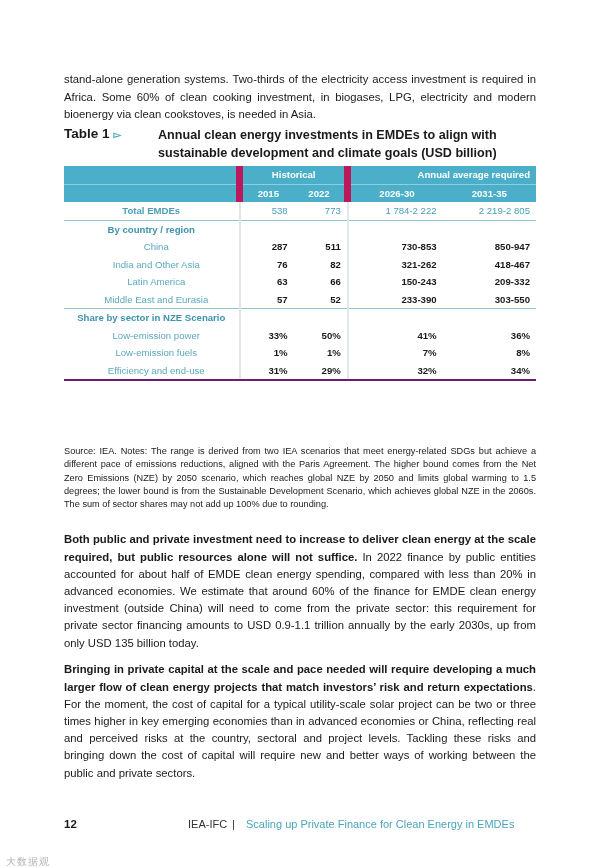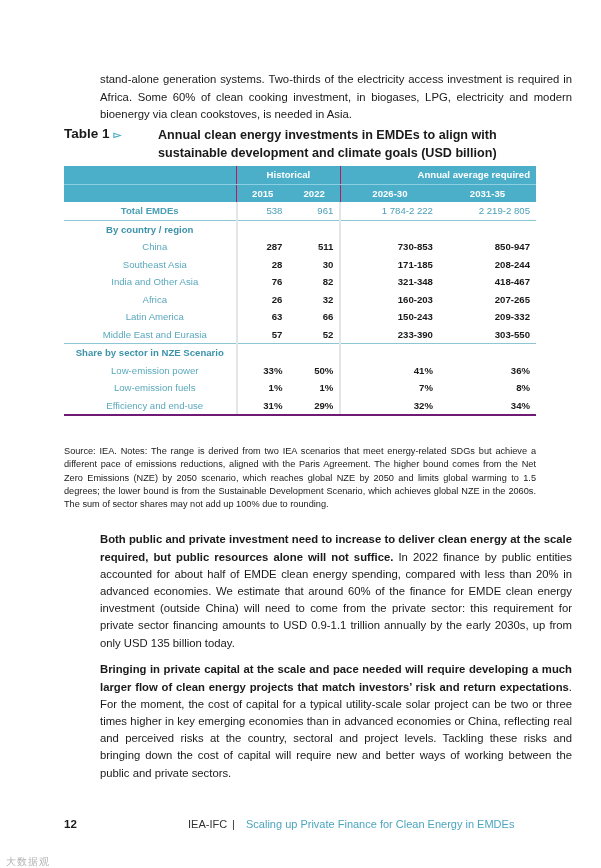--- a/index.html
+++ b/index.html
@@ -1,36 +1,36 @@
 <!DOCTYPE html>
 <html><head>
 <meta charset="utf-8">
 <style>
   html, body { margin: 0; padding: 0; background: #ffffff; }
   body { width: 601px; height: 868px; position: relative; overflow: hidden;
          font-family: "Liberation Sans", sans-serif; color: #1a1a1a; }
   .para { position: absolute; left: 64px; width: 472px; font-size: 11.3px; line-height: 17.2px;
-          text-align: justify; margin-left: 36px; }
+          text-align: justify; }
   .para b { font-weight: bold; }
   #p-intro { top: 60px; }
   .caption { position: absolute; top: 126px; left: 64px; width: 472px; }
   .caption .label { position: absolute; left: 0; top: 0; font-weight: bold; font-size: 13.5px; }
   .caption .tri { color: #48a8c0; font-size: 10px; margin-left: 4px; }
   .caption .title { position: absolute; left: 94px; top: 0; width: 380px; font-weight: bold;
                     font-size: 12.6px; line-height: 18px; }
   table { position: absolute; top: 166px; left: 64px; width: 472px; border-collapse: collapse;
           font-size: 9.6px; }
   td, th { padding: 0 6px; height: 17.5px; white-space: nowrap; }
   thead th { background: #4cafc9; color: #ffffff; font-weight: bold; text-align: center; }
   thead tr.r1 th { border-bottom: 1px solid #8ccfe0; }
   thead th.blank { background: #4cafc9; }
   th.grp { text-align: center; }
   th.grp.right { text-align: right; }
   .vsep { border-right: 2px solid #e3e6e8; }
-  thead .vsep { border-right: 1px solid #be185d; margin-top: 40px; }
+  thead .vsep { border-right: 7px solid #be185d; margin-top: 40px; }
   tr.total td { color: #4a9fb5; border-bottom: 1.5px solid #8cc5d3; }
   tr.total td.lbl { font-weight: bold; }
   tr.section td { color: #3d93ab; font-weight: bold; }
   td.lbl { text-align: center; }
   td.sub { padding-left: 16px; color: #5aa8bc; font-weight: normal; }
   td.num { text-align: right; font-weight: bold; color: #1a1a1a; }
   tr.total td.num { font-weight: normal; color: #4a9fb5; }
   tr.lastgrp td { border-bottom: 1.5px solid #8cc5d3; }
   tr.end td { border-bottom: 2px solid #701a75; }
   .notes { position: absolute; top: 436px; left: 64px; width: 472px; font-size: 9.2px;
@@ -69,58 +69,44 @@
       <th>2015</th>
       <th class="vsep">2022</th>
       <th>2026-30</th>
       <th>2031-35</th>
     </tr>
   </thead>
   <tbody>
     <tr class="total">
       <td class="lbl vsep">Total EMDEs</td>
       <td class="num">538</td>
-      <td class="num vsep">961</td>
+      <td class="num vsep">773</td>
       <td class="num">1 784-2 222</td>
       <td class="num">2 219-2 805</td>
     </tr>
     <tr class="section">
       <td class="lbl vsep">By country / region</td>
       <td></td>
         <td class="vsep"></td>
         <td></td>
         <td></td>
     </tr>
     <tr>
       <td class="lbl sub vsep">China</td>
       <td class="num">287</td>
       <td class="num vsep">511</td>
       <td class="num">730-853</td>
       <td class="num">850-947</td>
     </tr>
     <tr>
-      <td class="lbl sub vsep">Southeast Asia</td>
-      <td class="num">28</td>
-      <td class="num vsep">30</td>
-      <td class="num">171-185</td>
-      <td class="num">208-244</td>
-    </tr>
-    <tr>
       <td class="lbl sub vsep">India and Other Asia</td>
       <td class="num">76</td>
       <td class="num vsep">82</td>
-      <td class="num">321-348</td>
+      <td class="num">321-262</td>
       <td class="num">418-467</td>
-    </tr>
-    <tr>
-      <td class="lbl sub vsep">Africa</td>
-      <td class="num">26</td>
-      <td class="num vsep">32</td>
-      <td class="num">160-203</td>
-      <td class="num">207-265</td>
     </tr>
     <tr>
       <td class="lbl sub vsep">Latin America</td>
       <td class="num">63</td>
       <td class="num vsep">66</td>
       <td class="num">150-243</td>
       <td class="num">209-332</td>
     </tr>
     <tr class="lastgrp">
       <td class="lbl sub vsep">Middle East and Eurasia</td>

